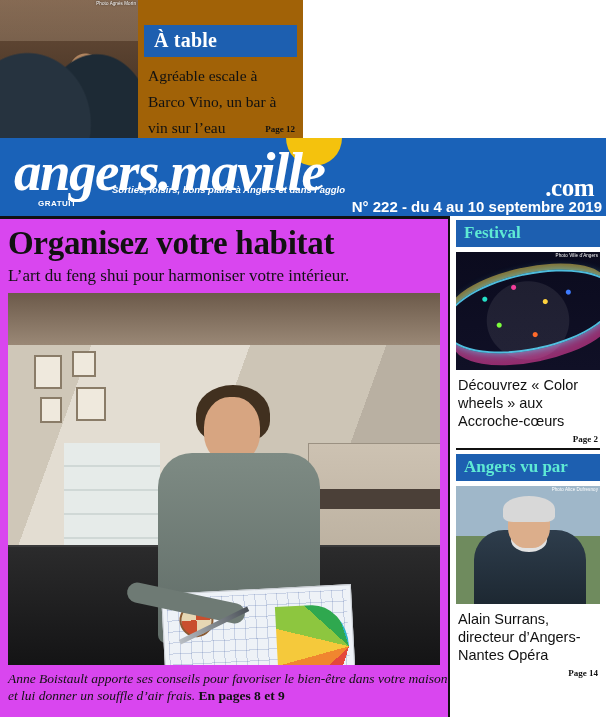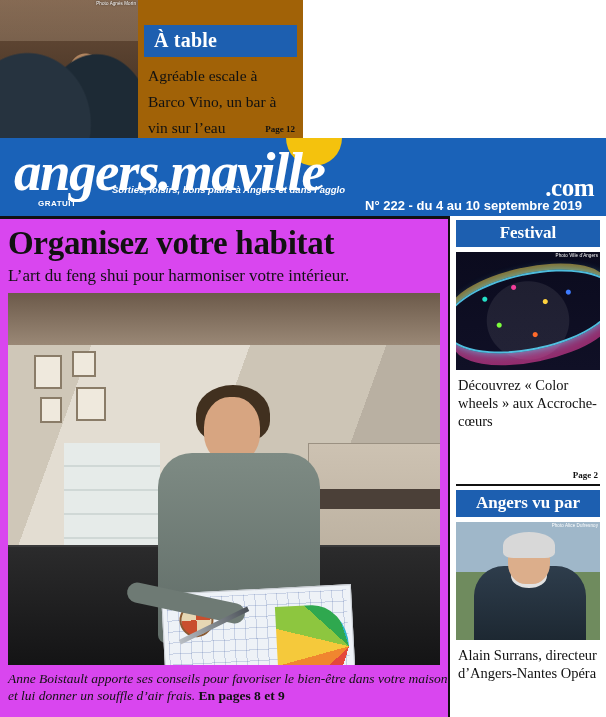--- a/index.html
+++ b/index.html
@@ -142,23 +142,23 @@
   .masthead-tagline {
     position: absolute;
     left: 112px; top: 46px;
     color: #fff;
     font-size: 9.5px;
     font-weight: bold;
     font-style: italic;
   }
   .masthead-issue {
     position: absolute;
-    right: 24px; top: 60px;
-    color: #fff;
-    font-size: 13px;
+    right: 4px; top: 60px;
+    color: #fff;
+    font-size: 15px;
     font-weight: bold;
   }
 
   
   .main-col {
     position: absolute;
     top: 216px; left: 0; width: 448px; height: 501px;
     background: #d946ef;
     border-top: 3px solid #111;
   }
@@ -289,27 +289,26 @@
 
   
   .right-col {
     position: absolute;
     top: 216px; left: 448px; width: 158px; height: 501px;
     background: #fff;
     border-left: 2px solid #111;
   }
   .sect-header {
     background: #1d5fb0;
-    color: #ffffff;
+    color: #5eead4;
     font-family: "Liberation Serif", serif;
     font-weight: bold;
     font-size: 17px;
     padding: 3px 8px 4px 8px;
     margin: 4px 6px 0 6px;
-    text-align: center;
   }
   .sect-photo {
     position: relative;
     margin: 5px 6px 0 6px;
     height: 118px;
     overflow: hidden;
     background: #0a0a18;
   }
   .festival-photo {
     background:
@@ -330,34 +329,33 @@
     content: ""; position: absolute; left: -10%; top: 18%; width: 120%; height: 62%;
     border: 2px solid rgba(90,220,255,.85);
     border-radius: 50%;
     transform: rotate(-12deg);
     box-shadow:
       0 0 10px rgba(90,220,255,.7),
       0 18px 0 -6px rgba(255,70,170,.55),
       0 -14px 0 -8px rgba(255,210,60,.5);
   }
   .sect-text {
-    font-family: Liberation Serif, serif;
+    font-family: Liberation Sans, sans-serif;
     font-size: 14.5px;
     line-height: 18px;
     color: #111;
     padding: 6px 8px 0 8px;
   }
   .sect-page {
     text-align: right;
     font-family: "Liberation Serif", serif;
     font-weight: bold;
     font-size: 9px;
     color: #111;
     padding: 4px 8px 0 0;
-    margin-top: 36px;
   }
   .rule { border-top: 2px solid #111; margin: 4px 6px 0 6px; }
 
   .portrait-photo {
     background: linear-gradient(#9fb7c9 0 42%, #6f8b5e 42% 100%);
   }
   .portrait-photo .pbody {
     position: absolute; left: 18px; bottom: 0; width: 112px; height: 74px;
     background: linear-gradient(#2e3d4c, #1d2832);
     border-radius: 30px 30px 0 0;

